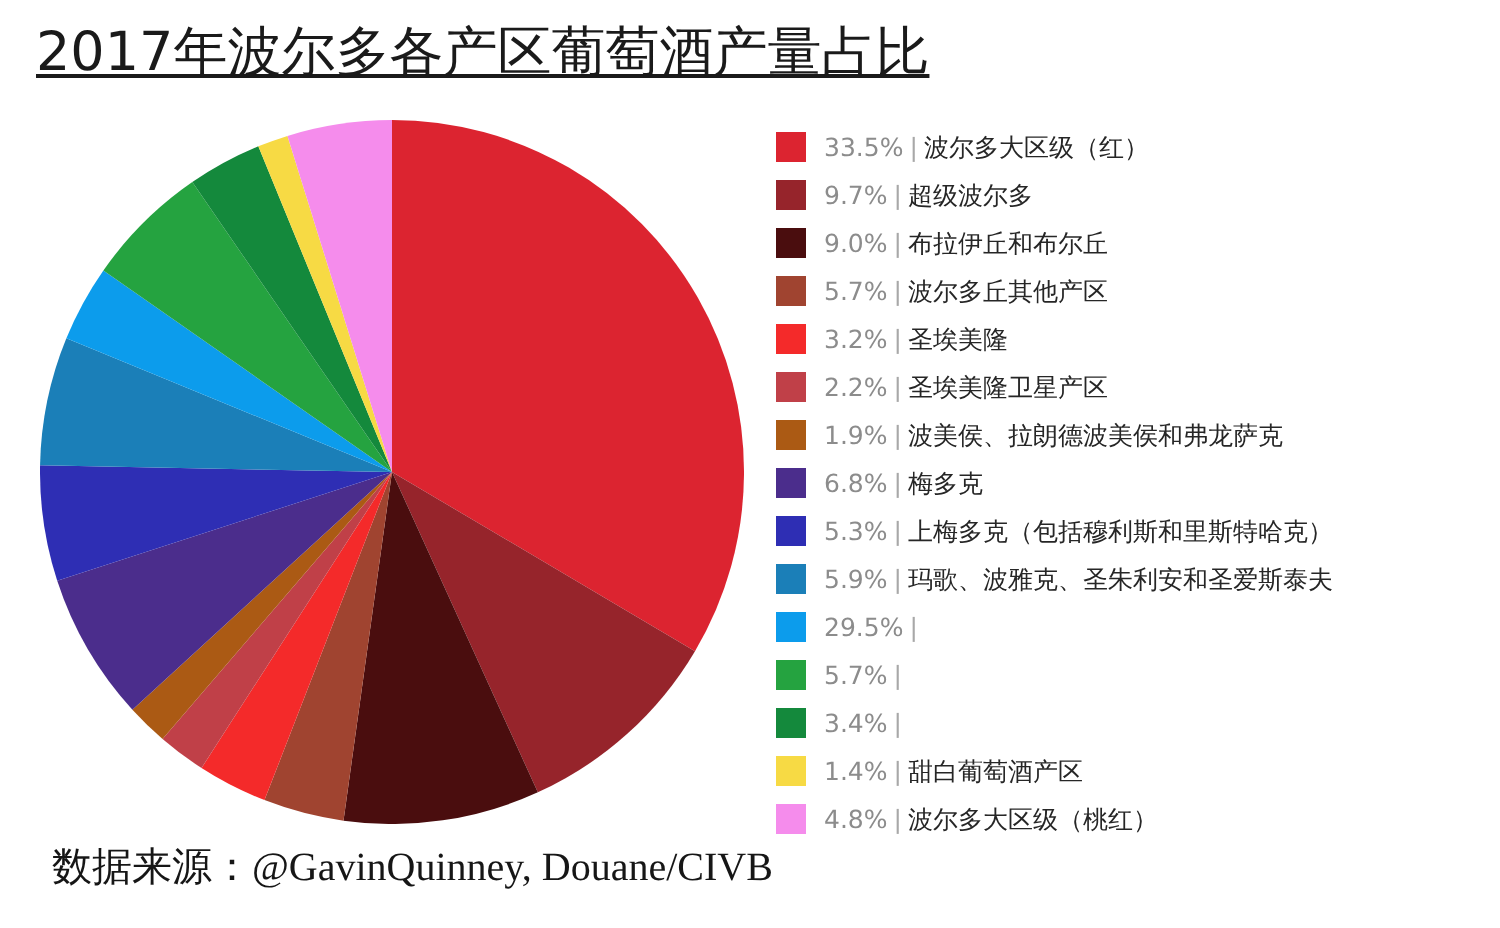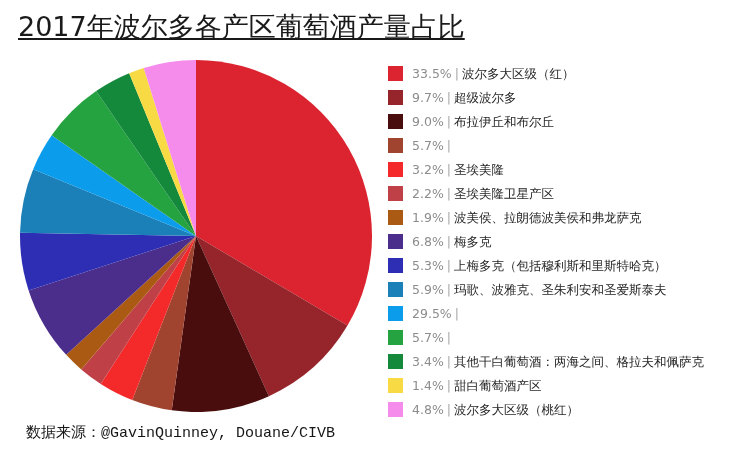--- a/index.html
+++ b/index.html
@@ -75,22 +75,22 @@
     margin-right: 3px;
   }
   .legend-label {
     color: #262626;
   }
 
   #source-note {
     position: absolute;
     left: 26px;
     top: 424px;
-    font-family: Liberation Mono, monospace;
-    font-size: 15px;
+    font-family: Liberation Serif, serif;
+    font-size: 20px;
     line-height: 20px;
     color: #161616;
     white-space: nowrap;
   }
 </style>
 </head>
 <body>
 
 <div id="chart-title">2017年波尔多各产区葡萄酒产量占比</div>
 
@@ -137,20 +137,21 @@
         <span class="legend-pct">9.0%</span>
         <span class="legend-sep">|</span>
         <span class="legend-label">布拉伊丘和布尔丘</span>
       </span>
     </div>
     <div class="legend-row">
       <span class="legend-swatch" style="background: rgb(160, 68, 48);"></span>
       <span class="legend-text">
         <span class="legend-pct">5.7%</span>
         <span class="legend-sep">|</span>
+        <span class="legend-label">波尔多丘其他产区</span>
       </span>
     </div>
     <div class="legend-row">
       <span class="legend-swatch" style="background: rgb(244, 42, 42);"></span>
       <span class="legend-text">
         <span class="legend-pct">3.2%</span>
         <span class="legend-sep">|</span>
         <span class="legend-label">圣埃美隆</span>
       </span>
     </div>
@@ -206,21 +207,20 @@
       <span class="legend-text">
         <span class="legend-pct">5.7%</span>
         <span class="legend-sep">|</span>
       </span>
     </div>
     <div class="legend-row">
       <span class="legend-swatch" style="background: rgb(20, 137, 60);"></span>
       <span class="legend-text">
         <span class="legend-pct">3.4%</span>
         <span class="legend-sep">|</span>
-        <span class="legend-label">其他干白葡萄酒：两海之间、格拉夫和佩萨克</span>
       </span>
     </div>
     <div class="legend-row">
       <span class="legend-swatch" style="background: rgb(247, 218, 68);"></span>
       <span class="legend-text">
         <span class="legend-pct">1.4%</span>
         <span class="legend-sep">|</span>
         <span class="legend-label">甜白葡萄酒产区</span>
       </span>
     </div>

